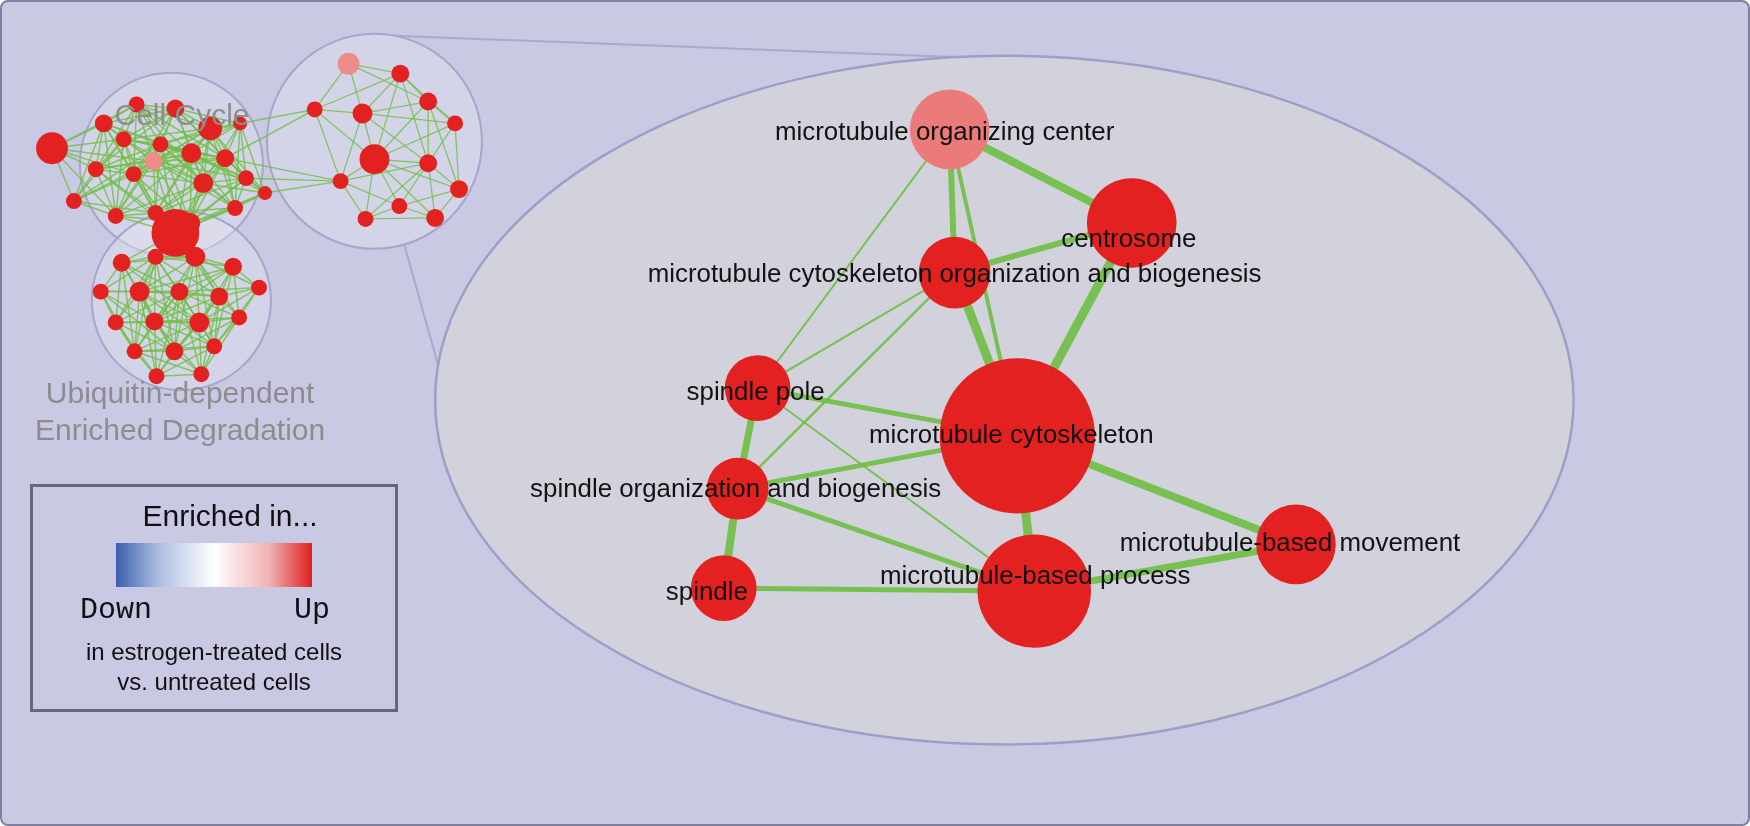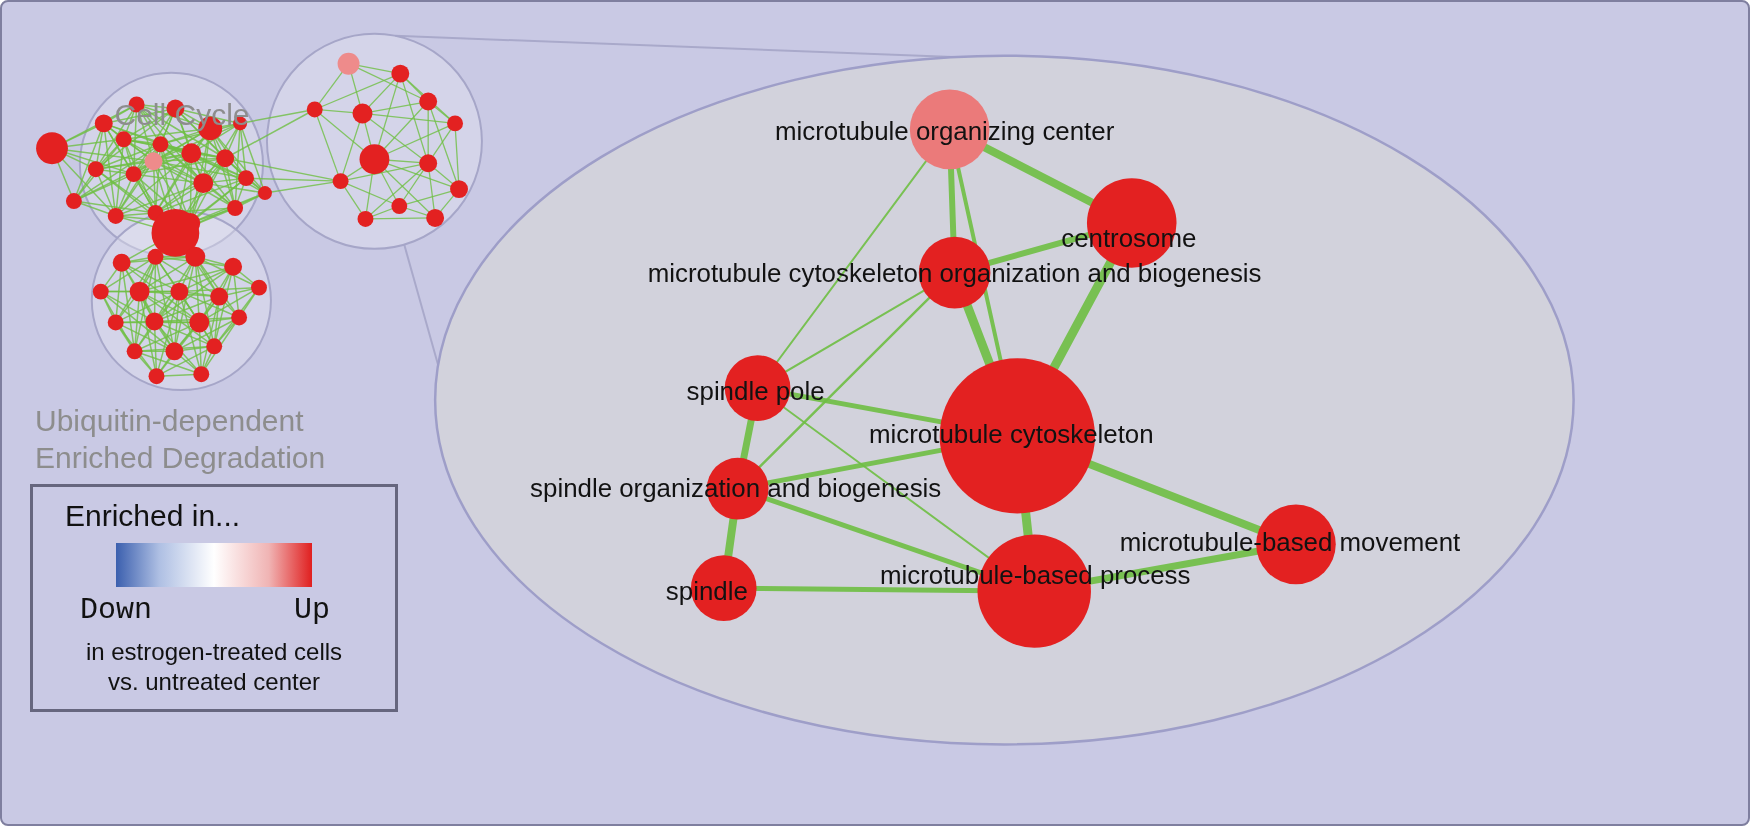--- a/index.html
+++ b/index.html
@@ -19,34 +19,34 @@
     font-size:26px;
     fill:#121212;
   }
   .overlay{position:absolute;}
   .cluster-label{
     color:#8d8d8d;
     font-size:30px;
     line-height:37px;
   }
   .cell-cycle-label{left:75px;top:52px;width:210px;text-align:center;margin-top:42px;}
-  .ubiquitin-label{left:33px;top:400px;text-align:left;}
+  .ubiquitin-label{left:33px;top:372px;text-align:center;}
   .microtubule-title{
     left:1255px;top:44px;width:260px;
     text-align:center;color:#1a1a1a;
     font-size:31px;line-height:39px;
   }
   .legend{
     position:absolute;
     left:28px;top:482px;width:368px;height:228px;
     border:3px solid #66667e;
     box-sizing:border-box;
   }
   .legend-title{
-    margin-top:12px;text-align:left;
+    margin-top:12px;text-align:center;
     font-size:30px;color:#111111;padding-left:32px;
   }
   .legend-gradient-wrap{
     position:relative;
     margin:10px auto 0 auto;
     width:196px;height:44px;
   }
   .legend-gradient{
     width:100%;height:100%;
     background:linear-gradient(to right,#3b5fae,#aebfe3 22%,#ffffff 50%,#f0b4b4 78%,#e01f1f);
@@ -508,17 +508,17 @@
     <div class="legend-title">Enriched in...</div>
     <div class="legend-gradient-wrap">
       <div class="legend-gradient" id="legend-gradient" style="background: linear-gradient(to right, rgb(59, 95, 174), rgb(174, 191, 227) 22%, rgb(255, 255, 255) 50%, rgb(240, 180, 180) 78%, rgb(224, 31, 31));"></div>
     </div>
     <div class="legend-downup">
       <span class="down">Down</span>
       <span class="up">Up</span>
     </div>
     <div class="legend-caption">
       <div>in estrogen-treated cells</div>
-      <div>vs. untreated center</div>
+      <div>vs. untreated cells</div>
     </div>
   </div>
 
 </div>
 
 </body></html>

